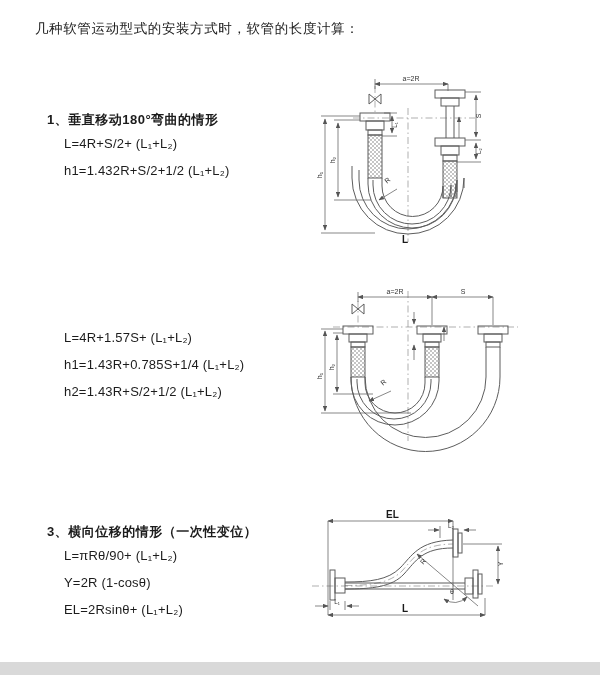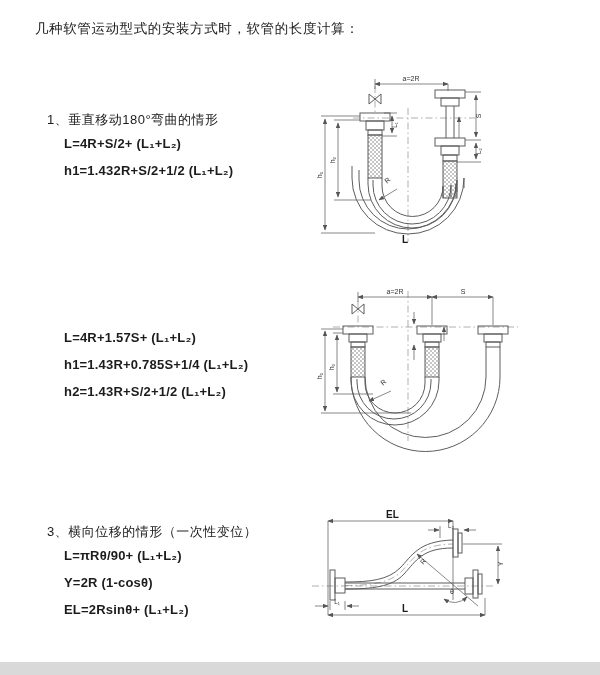--- a/index.html
+++ b/index.html
@@ -3,22 +3,22 @@
 <meta charset="utf-8">
 <style>
   html,body{margin:0;padding:0}
   body{width:600px;height:675px;background:#ffffff;position:relative;overflow:hidden;
        font-family:"Liberation Sans","DejaVu Sans",sans-serif;color:#1c1c1c}
   .title{position:absolute;left:35px;top:20px;font-size:13.5px;font-weight:400;letter-spacing:.6px;white-space:nowrap}
   .sec{position:absolute;width:300px;height:100px}
   #sec1{left:47px;top:111px}
   #sec2{left:47px;top:305px}
   #sec3{left:47px;top:523px}
-  .sec .h{position:absolute;left:0;top:0;font-size:13px;font-weight:400;letter-spacing:.5px;white-space:nowrap}
-  .sec .f{position:absolute;left:17px;font-size:13px;font-weight:700;letter-spacing:.2px;white-space:nowrap}
+  .sec .h{position:absolute;left:0;top:0;font-size:13px;font-weight:700;letter-spacing:.5px;white-space:nowrap}
+  .sec .f{position:absolute;left:17px;font-size:13px;font-weight:400;letter-spacing:.2px;white-space:nowrap}
   .f1{top:25px}.f2{top:52px}.f3{top:79px}
   svg.diag{position:absolute}
   svg text{font-family:"Liberation Sans","DejaVu Sans",sans-serif;fill:#333}
   .dl{font-size:7px}
   .dls{font-size:6.3px}
   .big{font-size:10px;font-weight:700;fill:#1a1a1a}
   g.dim path{stroke:#555;stroke-width:.7;fill:none}
   g.cl path{stroke:#7a7a7a;stroke-width:.6;fill:none;stroke-dasharray:7 3 1.5 3}
   g.draw path,g.draw rect{stroke:#5d5d5d;stroke-width:1;fill:none}
   g.draw rect.braid{fill:url(#braidp)}

